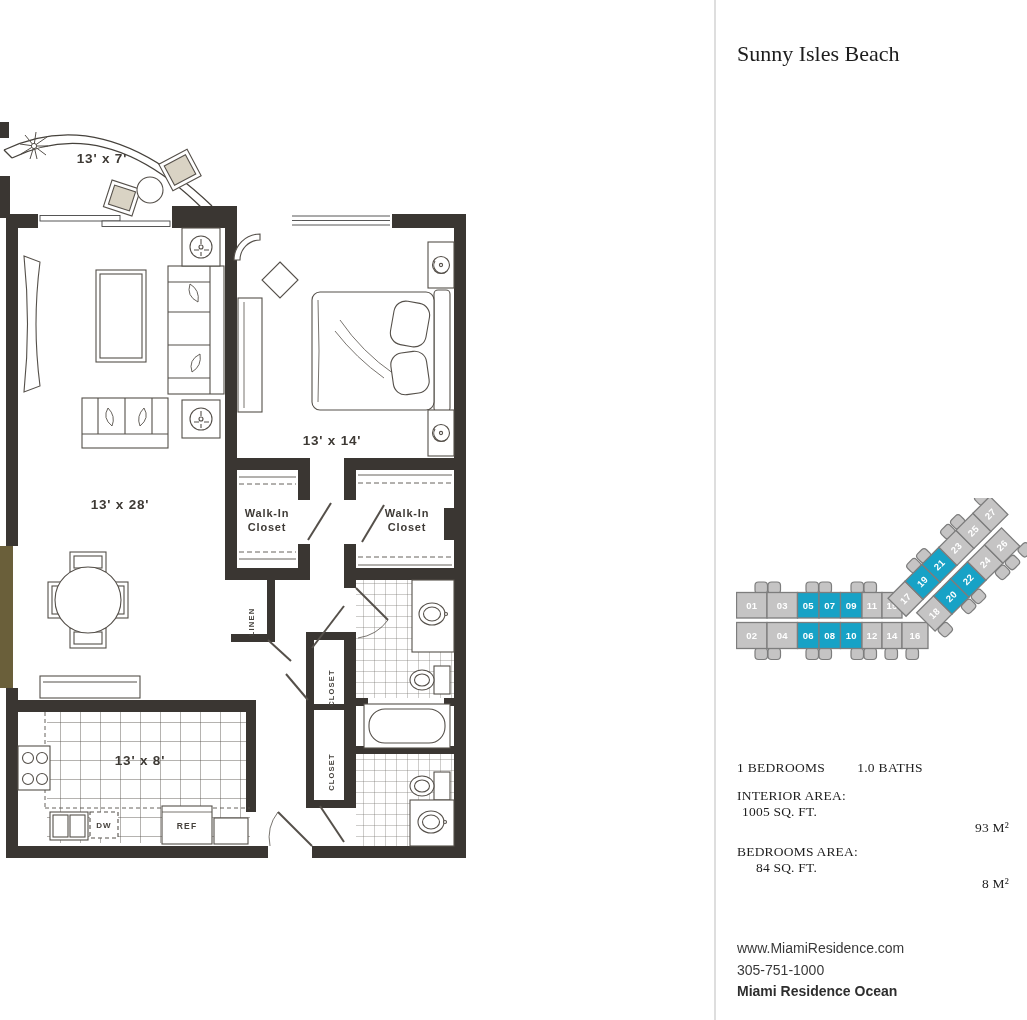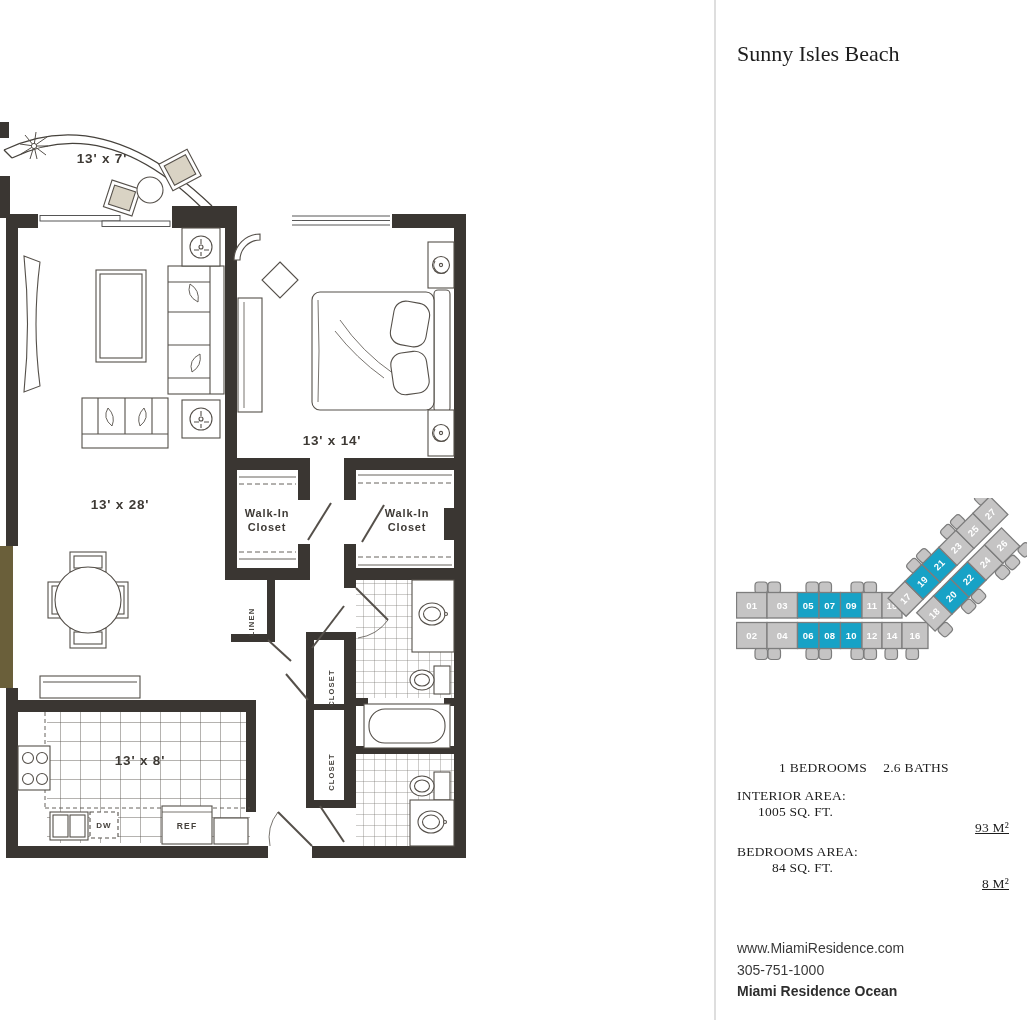--- a/index.html
+++ b/index.html
@@ -8,25 +8,25 @@
   .divider{position:absolute;left:714px;top:0;width:2px;height:1020px;background:#dedede;}
   
   .rp-header{position:absolute;left:737px;top:38px;}
   .rp-title{font-family:"Liberation Serif","DejaVu Serif",serif;font-size:35px;color:#161616;
             letter-spacing:.5px;line-height:40px;}
   .rp-subtitle{font-family:"Liberation Serif","DejaVu Serif",serif;font-size:22px;color:#1d1d1d;
             margin-top:3px;}
   .keyplan{position:absolute;left:736px;top:498px;width:292px;height:168px;}
   .stats{position:absolute;left:737px;top:760px;width:272px;
          font-family:"Liberation Serif","DejaVu Serif",serif;color:#1e1e1e;font-size:13.5px;}
-  .stat-beds{display:flex;gap:16px;margin-bottom:12px;letter-spacing:.3px;margin-left:42px;}
+  .stat-beds{display:flex;gap:32px;margin-bottom:12px;letter-spacing:.3px;}
   .stat-row{display:flex;margin-top:8px;letter-spacing:.2px;flex-direction:column;}
   .stat-label{width:138px;}
-  .stat-sqft{width:80px;text-align:right;margin-left:16px;}
-  .stat-m2{flex:1;text-align:right;text-decoration:underline;}
+  .stat-sqft{width:80px;text-align:right;}
+  .stat-m2{flex:1;text-align:right;}
   .footer{position:absolute;left:737px;top:938px;font-size:14px;color:#3a3a3a;line-height:21.5px;}
   .footer .company{font-weight:bold;color:#2e2e2e;}
   svg text{font-family:"Liberation Sans",sans-serif;}
   .roomlabel{font-weight:bold;fill:#3e3a35;letter-spacing:.8px;}
   .vlabel{font-weight:bold;fill:#45413c;letter-spacing:1.2px;}
 </style>
 </head>
 <body>
 
 <div class="page">
@@ -378,21 +378,21 @@
         <rect x="84" y="4.5" width="24" height="26" fill="#c5c4c4" stroke="#7d7d7d" stroke-width="1.3"></rect>
         <text x="96" y="17.5" dy="0.35em" text-anchor="middle" font-size="9.5" font-weight="bold" fill="#ffffff" letter-spacing="0.3">24</text>
         <rect x="108" y="4.5" width="24" height="26" fill="#c5c4c4" stroke="#7d7d7d" stroke-width="1.3"></rect>
         <text x="120" y="17.5" dy="0.35em" text-anchor="middle" font-size="9.5" font-weight="bold" fill="#ffffff" letter-spacing="0.3">26</text>
       </g>
     </svg>
 
   <div class="stats">
     <div class="stat-beds">
       <span>1 BEDROOMS</span>
-      <span>2.6 BATHS</span>
+      <span>1.0 BATHS</span>
     </div>
     <div class="stat-row">
       <span class="stat-label">INTERIOR AREA:</span>
       <span class="stat-sqft">1005 SQ. FT.</span>
       <span class="stat-m2">93 M²</span>
     </div>
     <div class="stat-row">
       <span class="stat-label">BEDROOMS AREA:</span>
       <span class="stat-sqft">84 SQ. FT.</span>
       <span class="stat-m2">8 M²</span>

